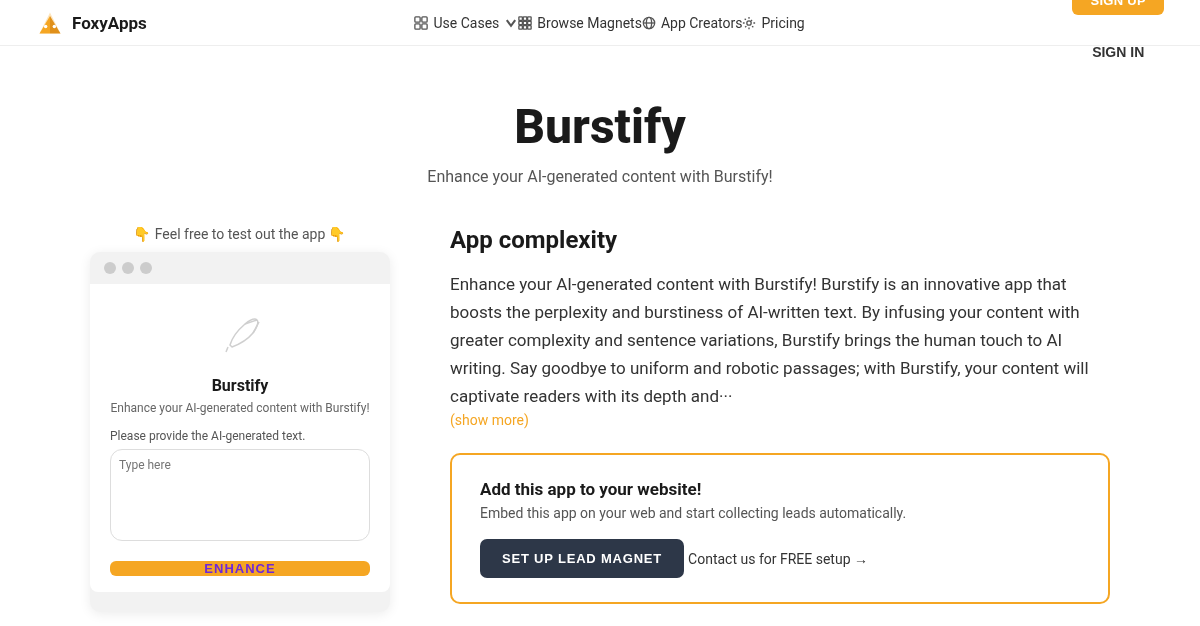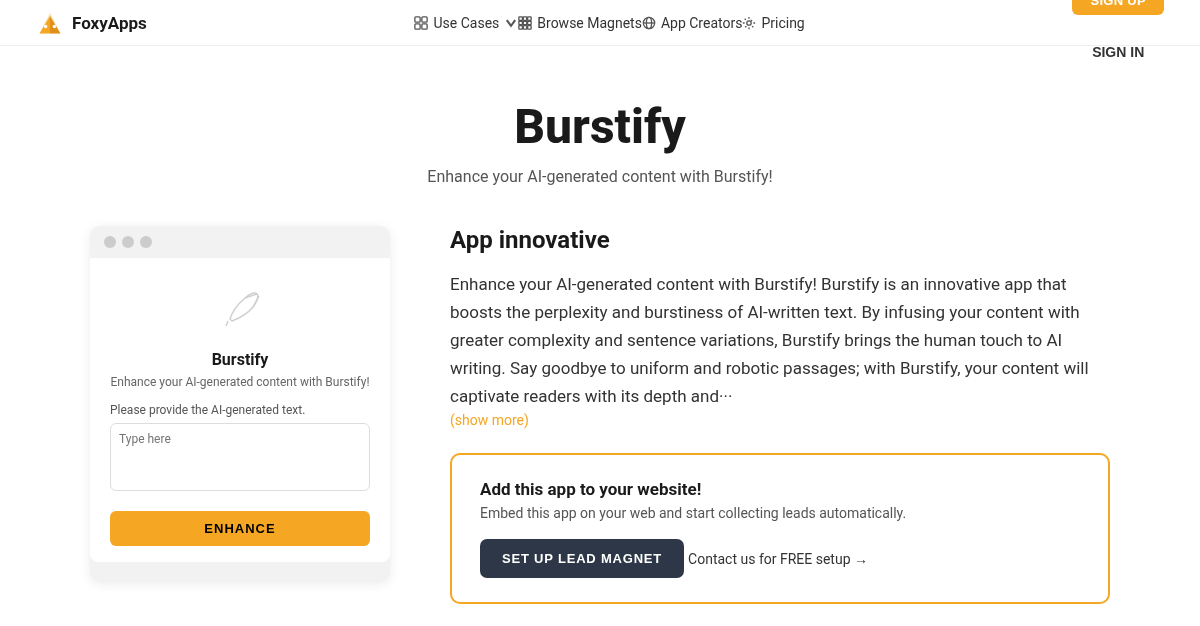--- a/index.html
+++ b/index.html
@@ -43,28 +43,28 @@
     }
     .window-bar { display: flex; align-items: center; gap: 6px; padding: 10px 14px; }
     .dot { width: 12px; height: 12px; border-radius: 50%; background: #ccc; }
     .window-body { padding: 16px 20px; background: #fff; margin: 0 0; border-radius: 0 0 8px 8px; }
     .app-icon-area { text-align: center; margin-bottom: 12px; }
     .app-icon-area svg { width: 60px; height: 60px; opacity: 0.4; }
     .app-name { text-align: center; font-weight: 700; font-size: 16px; margin-bottom: 6px; }
     .app-desc-small { text-align: center; font-size: 12px; color: #666; margin-bottom: 14px; }
     .input-label { font-size: 12px; color: #555; margin-bottom: 6px; text-align: left; }
     .preview-textarea {
-      width: 100%; height: 68px; border: 1px solid #ddd; border-radius: 6px;
+      width: 100%; height: 92px; border: 1px solid #ddd; border-radius: 12px;
       padding: 8px; font-size: 12px; color: #aaa; resize: none;
       font-family: inherit; outline: none;
     }
     .btn-enhance {
       display: block; width: 100%; margin-top: 16px;
-      background: #f5a623; color: #000000; border: none; border-radius: 6px;
-      padding: 10px; font-size: 13px; font-weight: 700; cursor: pointer; letter-spacing: 1px;
+      background: #f5a623; color: #6d28d9; border: none; border-radius: 6px;
+      font-size: 13px; font-weight: 700; cursor: pointer; letter-spacing: 1px;
     }
 
     
     .description-col { flex: 1; }
     .desc-title { font-size: 24px; font-weight: 700; margin-bottom: 16px; }
     .desc-text { font-size: 17px; color: #333; line-height: 1.65; }
     .show-more { color: #f5a623; font-size: 14px; cursor: pointer; text-decoration: none; }
 
     
     .cta-box {
@@ -151,20 +151,21 @@
 </nav>
 
 <section class="hero">
   <h1 class="hero-title">Burstify</h1>
   <p class="hero-subtitle">Enhance your AI-generated content with Burstify!</p>
 </section>
 
 <div class="main-content">
 
   <div class="app-preview-col">
+    <p class="preview-hint">👇 Feel free to test out the app 👇</p>
     <div class="app-window">
       <div class="window-bar">
         <div class="dot"></div>
         <div class="dot"></div>
         <div class="dot"></div>
       </div>
       <div class="window-body">
         <div class="app-icon-area">
           
           <svg viewBox="0 0 60 60" fill="none" xmlns="http://www.w3.org/2000/svg" width="60" height="60">
@@ -177,21 +178,21 @@
         <div class="app-name">Burstify</div>
         <div class="app-desc-small">Enhance your AI-generated content with Burstify!</div>
         <div class="input-label">Please provide the AI-generated text.</div>
         <textarea class="preview-textarea" placeholder="Type here" style=""></textarea>
         <button class="btn-enhance">ENHANCE</button>
       </div>
     </div>
   </div>
 
   <div class="description-col">
-    <h2 class="desc-title">App innovative</h2>
+    <h2 class="desc-title">App complexity</h2>
     <p class="desc-text">Enhance your AI-generated content with Burstify! Burstify is an innovative app that boosts the perplexity and burstiness of AI-written text. By infusing your content with greater complexity and sentence variations, Burstify brings the human touch to AI writing. Say goodbye to uniform and robotic passages; with Burstify, your content will captivate readers with its depth and···</p>
     <a class="show-more">(show more)</a>
 
     
     <div class="cta-box">
       <div class="cta-box-title">Add this app to your website!</div>
       <div class="cta-box-subtitle">Embed this app on your web and start collecting leads automatically.</div>
       <div class="cta-actions">
         <button class="btn-lead-magnet">SET UP LEAD MAGNET</button>
         <a class="contact-free">Contact us for FREE setup →</a>

